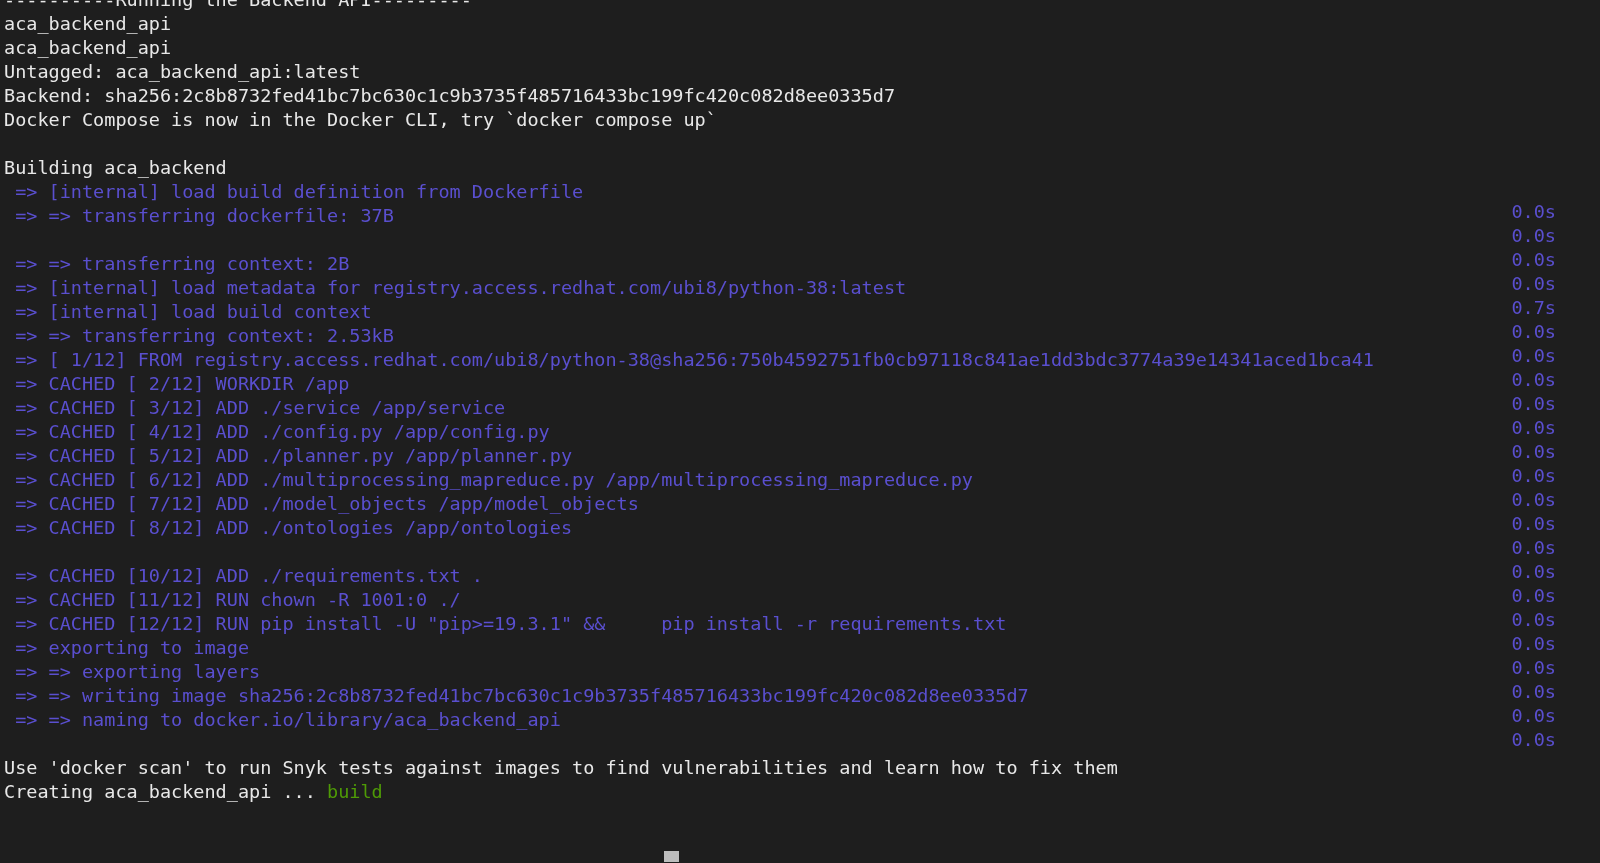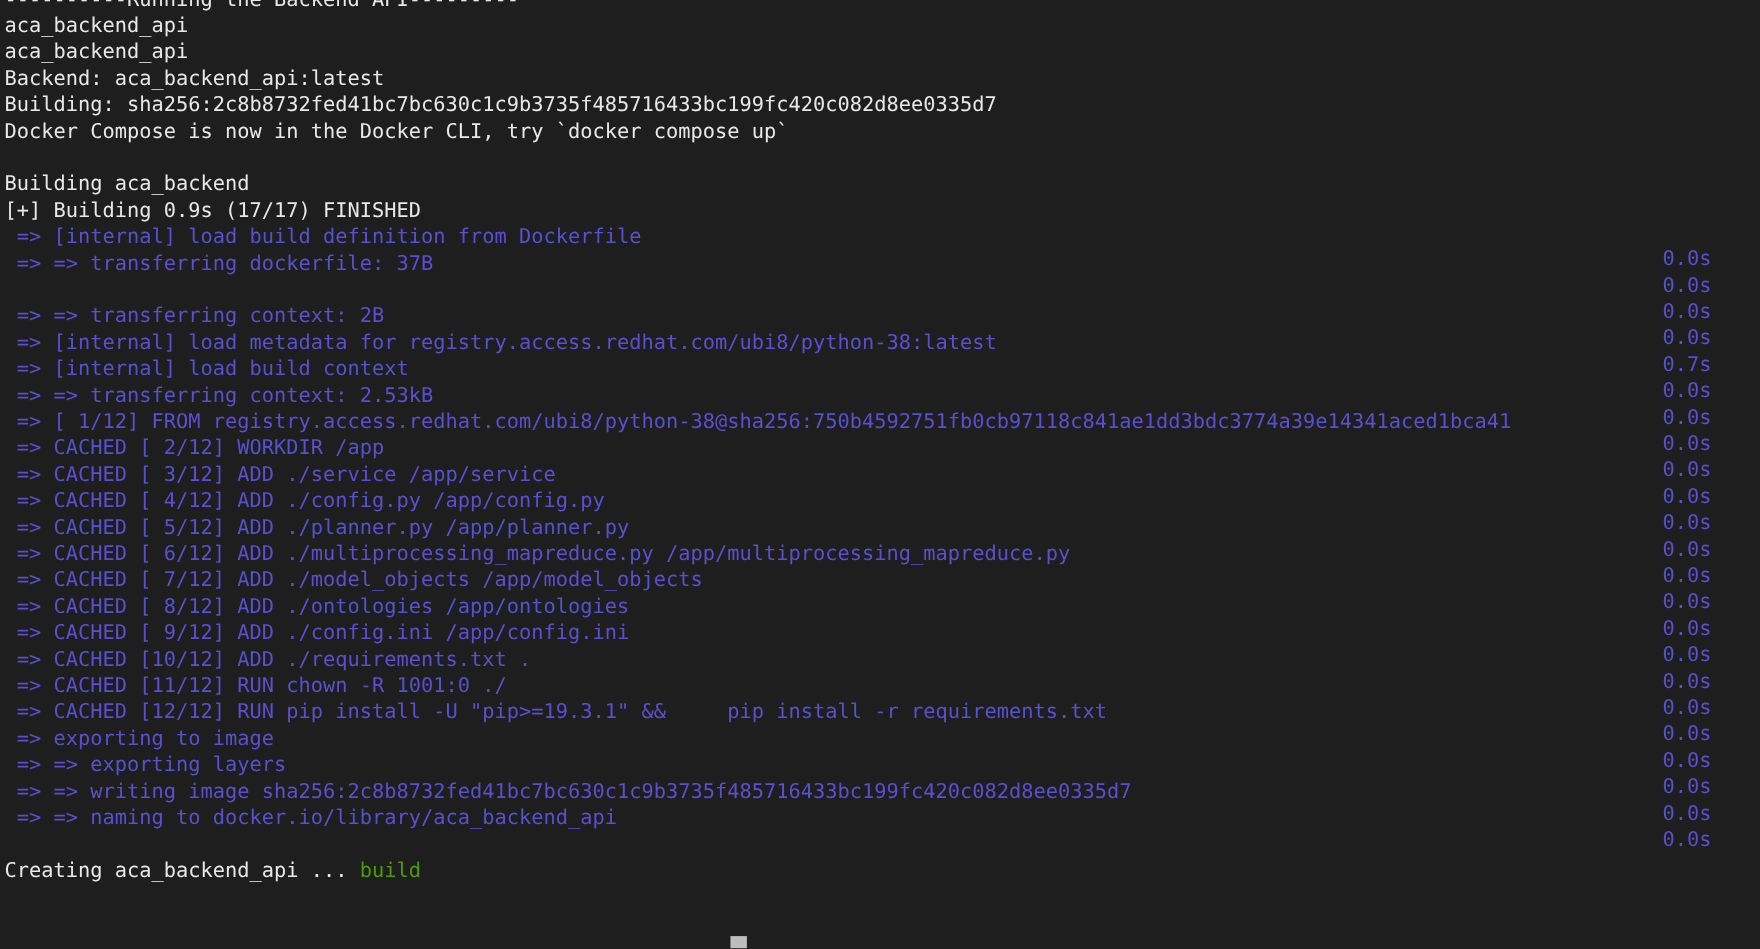--- a/index.html
+++ b/index.html
@@ -70,46 +70,46 @@
   }
 </style>
 </head>
 <body>
 
 <div id="terminal">
   <div class="screen" id="screen">
       <div class="line c-white">----------Running the Backend API---------</div>
       <div class="line c-white">aca_backend_api</div>
       <div class="line c-white">aca_backend_api</div>
-      <div class="line c-white">Backend: aca_backend_api:latest</div>
-      <div class="line c-white">Building: sha256:2c8b8732fed41bc7bc630c1c9b3735f485716433bc199fc420c082d8ee0335d7</div>
+      <div class="line c-white">Untagged: aca_backend_api:latest</div>
+      <div class="line c-white">Backend: sha256:2c8b8732fed41bc7bc630c1c9b3735f485716433bc199fc420c082d8ee0335d7</div>
       <div class="line c-white">Docker Compose is now in the Docker CLI, try `docker compose up`</div>
       <div class="line c-white blank"> </div>
       <div class="line c-white">Building aca_backend</div>
-      <div class="line c-white">[+] Building 0.9s (17/17) FINISHED</div>
       <div class="line step"><span class="txt c-purple"> =&gt; [internal] load build definition from Dockerfile</span><span class="dur c-purple">0.0s</span></div>
       <div class="line step"><span class="txt c-purple"> =&gt; =&gt; transferring dockerfile: 37B</span><span class="dur c-purple">0.0s</span></div>
       <div class="line step"><span class="dur c-purple">0.0s</span></div>
       <div class="line step"><span class="txt c-purple"> =&gt; =&gt; transferring context: 2B</span><span class="dur c-purple">0.0s</span></div>
       <div class="line step"><span class="txt c-purple"> =&gt; [internal] load metadata for registry.access.redhat.com/ubi8/python-38:latest</span><span class="dur c-purple">0.7s</span></div>
       <div class="line step"><span class="txt c-purple"> =&gt; [internal] load build context</span><span class="dur c-purple">0.0s</span></div>
       <div class="line step"><span class="txt c-purple"> =&gt; =&gt; transferring context: 2.53kB</span><span class="dur c-purple">0.0s</span></div>
       <div class="line step"><span class="txt c-purple"> =&gt; [ 1/12] FROM registry.access.redhat.com/ubi8/python-38@sha256:750b4592751fb0cb97118c841ae1dd3bdc3774a39e14341aced1bca41</span><span class="dur c-purple">0.0s</span></div>
       <div class="line step"><span class="txt c-purple"> =&gt; CACHED [ 2/12] WORKDIR /app</span><span class="dur c-purple">0.0s</span></div>
       <div class="line step"><span class="txt c-purple"> =&gt; CACHED [ 3/12] ADD ./service /app/service</span><span class="dur c-purple">0.0s</span></div>
       <div class="line step"><span class="txt c-purple"> =&gt; CACHED [ 4/12] ADD ./config.py /app/config.py</span><span class="dur c-purple">0.0s</span></div>
       <div class="line step"><span class="txt c-purple"> =&gt; CACHED [ 5/12] ADD ./planner.py /app/planner.py</span><span class="dur c-purple">0.0s</span></div>
       <div class="line step"><span class="txt c-purple"> =&gt; CACHED [ 6/12] ADD ./multiprocessing_mapreduce.py /app/multiprocessing_mapreduce.py</span><span class="dur c-purple">0.0s</span></div>
       <div class="line step"><span class="txt c-purple"> =&gt; CACHED [ 7/12] ADD ./model_objects /app/model_objects</span><span class="dur c-purple">0.0s</span></div>
       <div class="line step"><span class="txt c-purple"> =&gt; CACHED [ 8/12] ADD ./ontologies /app/ontologies</span><span class="dur c-purple">0.0s</span></div>
-      <div class="line step"><span class="txt c-purple"> =&gt; CACHED [ 9/12] ADD ./config.ini /app/config.ini</span><span class="dur c-purple">0.0s</span></div>
+      <div class="line step"><span class="dur c-purple">0.0s</span></div>
       <div class="line step"><span class="txt c-purple"> =&gt; CACHED [10/12] ADD ./requirements.txt .</span><span class="dur c-purple">0.0s</span></div>
       <div class="line step"><span class="txt c-purple"> =&gt; CACHED [11/12] RUN chown -R 1001:0 ./</span><span class="dur c-purple">0.0s</span></div>
       <div class="line step"><span class="txt c-purple"> =&gt; CACHED [12/12] RUN pip install -U "pip&gt;=19.3.1" &amp;&amp;     pip install -r requirements.txt</span><span class="dur c-purple">0.0s</span></div>
       <div class="line step"><span class="txt c-purple"> =&gt; exporting to image</span><span class="dur c-purple">0.0s</span></div>
       <div class="line step"><span class="txt c-purple"> =&gt; =&gt; exporting layers</span><span class="dur c-purple">0.0s</span></div>
       <div class="line step"><span class="txt c-purple"> =&gt; =&gt; writing image sha256:2c8b8732fed41bc7bc630c1c9b3735f485716433bc199fc420c082d8ee0335d7</span><span class="dur c-purple">0.0s</span></div>
       <div class="line step"><span class="txt c-purple"> =&gt; =&gt; naming to docker.io/library/aca_backend_api</span><span class="dur c-purple">0.0s</span></div>
       <div class="line c-white blank"> </div>
+      <div class="line c-white">Use 'docker scan' to run Snyk tests against images to find vulnerabilities and learn how to fix them</div>
       <div class="line c-white"><span class="c-white">Creating aca_backend_api ... </span><span class="c-green">build</span></div>
     </div>
   <div class="cursor" id="cursor"></div>
 </div>
 
 </body></html>

